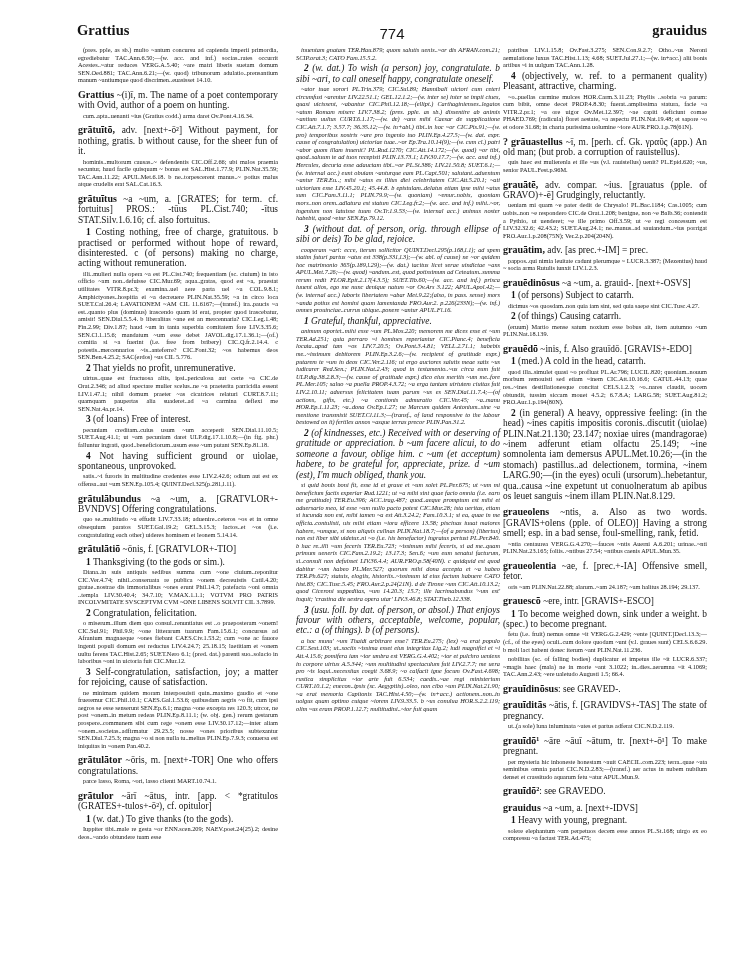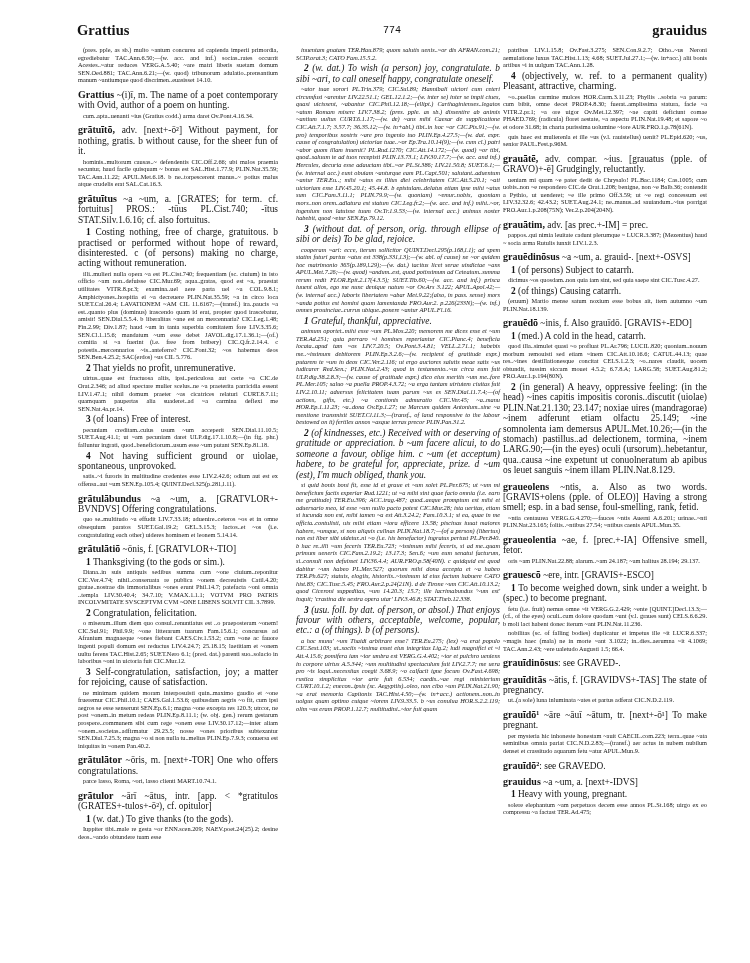--- a/index.html
+++ b/index.html
@@ -1,20 +1,20 @@
 <!DOCTYPE html>
 <html><head>
 <meta charset="utf-8">
 <style>
   html, body { margin: 0; padding: 0; background: #ffffff; }
   body { width: 750px; height: 963px; position: relative; overflow: hidden; color: #151515; font-family: "DejaVu Serif", "Liberation Serif", serif; }
   .page { position: absolute; left: 0; top: 0; width: 630px; height: 963px; }
   .header { position: absolute; top: 22px; left: 77px; width: 630px; height: 20px; }
   .hw-left { position: absolute; left: 0; top: 0; font-weight: bold; font-size: 14.5px; font-family: "Liberation Serif", serif; }
-  .pageno { position: absolute; left: 0; right: 0; top: 3px; text-align: center; font-size: 10px; font-family: Liberation Mono, monospace; }
+  .pageno { position: absolute; left: 0; right: 0; top: 3px; text-align: center; font-size: 15px; font-family: Liberation Sans, sans-serif; }
   .hw-right { position: absolute; right: 0; top: 0; font-weight: bold; font-size: 14.5px; font-family: "Liberation Serif", serif; }
   .col { position: absolute; top: 46px; width: 200px; font-family: "Liberation Serif", serif; }
   .col1 { left: 78px; }
   .col2 { left: 296px; width: 204px; font-style: italic; }
   .col3 { left: 503px; width: 204px; }
   .cit { font-size: 6.3px; line-height: 7.6px; text-align: justify; hyphens: auto; margin: 0 0 2px 0; }
   .cit.indent { text-indent: 5px; }
   .def { font-size: 9.4px; line-height: 10.4px; margin: 2px 0 1px 0; text-align: justify; }
   .def .num { font-weight: bold; }
   .def.sub { text-indent: 8px; }
@@ -71,20 +71,21 @@
       <div class="cit indent"><span>animum oportet..mihi esse ~um PL.Mos.220; memorem me dices esse et ~um TER.Ad.251; quia perraro ~i homines reperiantur CIC.Planc.4; beneficia locata..apud tam ~os LIV.7.20.5; Ov.Pont.3.4.81; VELL.2.71.1; habebis me..~issimum debitorem PLIN.Ep.3.2.6;—(w. recipient of gratitude expr.) putarem te ~um in deos CIC.Ver.2.116; ut ergo auctores salutis meae satis ~us iudicarer Red.Sen.; PLIN.Nat.2.43; quod in testamento..~us circa eum fuit ULP.dig.38.2.8.3;—(w. cause of gratitude expr.) dico eius meritis ~um me..fore PL.Mer.105; saluo ~a puella PROP.4.3.72; ~a erga tantam uirtutem ciuitas fuit LIV.2.10.11; aduersus felicitatem tuam parum ~us es SEN.Dial.11.7.4;—(of actions, gifts, etc.) ~a contionis admuratio CIC.Ver.45; ~a..manu HOR.Ep.1.11.23; ~a..dona Ov.Ep.1.27; ne Marcum quidem Antonium..sine ~a mentione transmisit SUET.Cl.11.3;—(transf., of land responsive to the labour bestowed on it) fertiles annos ~asque terras precor PLIN.Pan.31.2.</span></div>
       <div class="def sub"><span class="num">2</span> <span> (of kindnesses, etc.) Received with or deserving of gratitude or appreciation. b ~um facere alicui, to do someone a favour, oblige him. c ~um (et acceptum) habere, to be grateful for, appreciate, prize. d ~um (est), I'm much obliged, thank you.</span></div>
       <div class="cit indent"><span>si quid bonis boni fit, esse id et graue et ~um solet PL.Per.675; ut ~um mi beneficium factis experiar Rud.1221; ut ~a mihi sint quae facio omnia (i.e. earn me gratitude) TER.Eu.396; ACC.trag.487; quod..aeque promptum est mihi et aduersario meo, id esse ~um nullo pacto potest CIC.Mur.28; ista ueritas, etiam si iucunda non est, mihi tamen ~a est Att.3.24.2; Fam.10.3.1; si ea, quae in me officia..contulisti, uis mihi etiam ~iora efficere 13.58; piscinas iuuat maiores habere, ~umque, si non aliquis cullnas PLIN.Nat.18.7;—(of a person) (libertus) non est liber sibi uidetur..ni ~o (i.e. his benefactor) ingratus pertust PL.Per.840. b hac re..illi ~um feceris TER.Eu.723; ~issimum mihi feceris, si ad me..quam primum uenerís CIC.Fam.2.19.2; 13.17.3; Sen.6; ~um eum senatui facturum, si..consuli non defuisset LIV.36.4.4; AUR.FRO.p.58(40N). c quidquid est quod dabitur ~um habeo PL.Mer.527; quorum mihi dona accepta et ~a habeo TER.Ph.627; statuis, elogiis, historiis..~issimum id eius factum habuere CATO hist.83; CIC.Tusc.5.45; FRO.Aur.2.p.24(21N). d de Tirone ~um CIC.Att.10.13.2; quod Ciceroni suppeditas, ~um 14.20.3; 15.7; ille lacrimabundus '~um est' inquit; 'crastina die uestra opera utar' LIV.3.46.8; STAT.Theb.12.338.</span></div>
       <div class="def sub"><span class="num">3</span> <span> (usu. foll. by dat. of person, or absol.) That enjoys favour with others, acceptable, welcome, popular, etc.: a (of things). b (of persons).</span></div>
       <div class="cit indent"><span>a hoc munu' ~um Thaidi arbitrare esse? TER.Eu.275; (lex) ~a erat populo CIC.Sest.103; ut..sociis ~issima esset eius integritas Lig.2; ludi magnifici et ~i Att.4.15.6; pomifera iam ~ior umbra est VERG.G.4.402; ~ior et pulchro ueniens in corpore uirtus A.5.344; ~um multitudini spectaculum fuit LIV.2.7.7; me uera pro ~is loqui..necessitas coegit 3.68.9; ~o calfacit igne focum Ov.Fast.4.698; rustica simplicitas ~ior arte fuit 6.534; caedis..~ae regi ministerium CURT.10.1.2; enecon..ipsis (sc. Aegyptiis)..oleo, non cibo ~um PLIN.Nat.21.90; ~a erat memoria Capitonis TAC.Hist.4.50;—(w. in+acc.) actionem..non..in uolgus quam optimo cuique ~iorem LIV.9.33.5. b ~us conulua HOR.S.2.2.119; olim ~us eram PROP.1.12.7; multitudini..~ior fuit quam</span></div>
     </div>
   <div class="col col3">
       <div class="cit indent"><span>patribus LIV.1.15.8; Ov.Fast.3.275; SEN.Con.9.2.7; Otho..~us Neroni aemulatione luxus TAC.Hist.1.13; 4.68; SUET.Jul.27.1;—(w. in+acc.) alii bonis artibus ~i in uulgum TAC.Ann.1.28.</span></div>
       <div class="def sub"><span class="num">4</span> <span> (objectively, w. ref. to a permanent quality) Pleasant, attractive, charming.</span></div>
       <div class="cit indent"><span>~o..puellas carmine mulces HOR.Carm.3.11.23; Phyllis ..sobria ~a parum: cum bibit, omne decet PROP.4.8.30; fuerat..amplissima statura, facie ~a VITR.2.pr.1; ~a ore uigor Ov.Met.12.397; ~ae capiti deficiunt comae PHAED.769; (radicula) floret aestate, ~a aspectu PLIN.Nat.19.48; et sapore ~o et odore 31.68; in charta purissima uolumine ~iore AUR.FRO.1.p.78(61N).</span></div>
+      <div class="def entry"><span class="lemma">? grāuastellus</span><span> ~ī, m. [perh. cf. Gk. γραῦς (app.) An old man; (but prob. a corruption of rauistellus).</span></div>
       <div class="cit indent"><span>quis haec est mulierenla et ille ~us (v.l. rauistellus) uenit? PL.Epid.620; ~us, senior PAUL.Fest.p.96M.</span></div>
       <div class="def entry"><span class="lemma">grauātē,</span><span> adv. compar. ~ius. [grauatus (pple. of GRAVO)+-ē] Grudgingly, reluctantly.</span></div>
       <div class="cit indent"><span>ueniam mi quam ~e pater dedit de Chrysalo! PL.Bac.1184; Cas.1005; cum uobis..non ~e respondero CIC.de Orat.1.208; benigne, non ~e Balb.36; contendit a Pythio, ut uenderet; ~e ille primo Off.3.59; ut ~e regi concessum est LIV.32.32.6; 42.43.2; SUET.Aug.24.1; ne..manus..ad sauiandum..~ius porrigat FRO.Aur.1.p.208(75N); Ver.2.p.204(204N).</span></div>
       <div class="def entry"><span class="lemma">grauātim,</span><span> adv. [as prec.+-IM] = prec.</span></div>
       <div class="cit indent"><span>pappos..qui nimia leuitate cadunt plerumque ~ LUCR.3.387; (Mezentius) haud ~ socia arma Rutulis iunxit LIV.1.2.3.</span></div>
       <div class="def entry"><span class="lemma">grauēdinōsus</span><span> ~a ~um, a. grauid-. [next+-OSVS]</span></div>
       <div class="def sub"><span class="num">1</span> <span> (of persons) Subject to catarrh.</span></div>
       <div class="cit indent"><span>dicimus ~os quosdam..non quia iam sint, sed quia saepe sint CIC.Tusc.4.27.</span></div>
       <div class="def sub"><span class="num">2</span> <span> (of things) Causing catarrh.</span></div>
       <div class="cit indent"><span>(eruum) Martio mense satum noxium esse bobus ait, item autumno ~um PLIN.Nat.18.139.</span></div>

